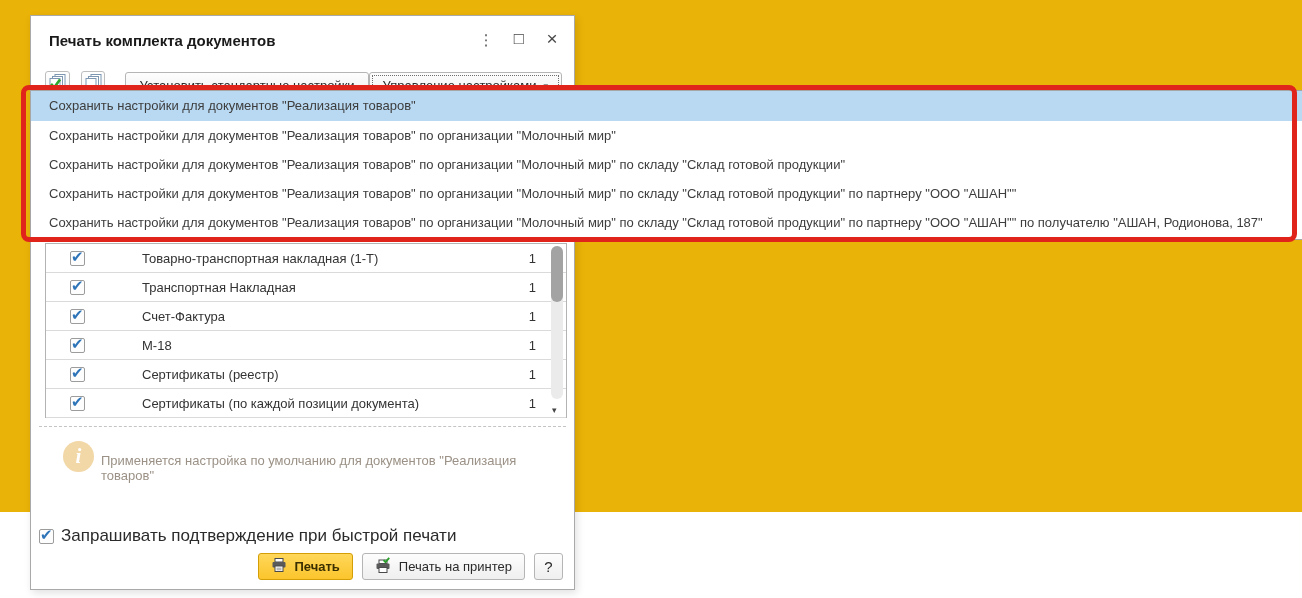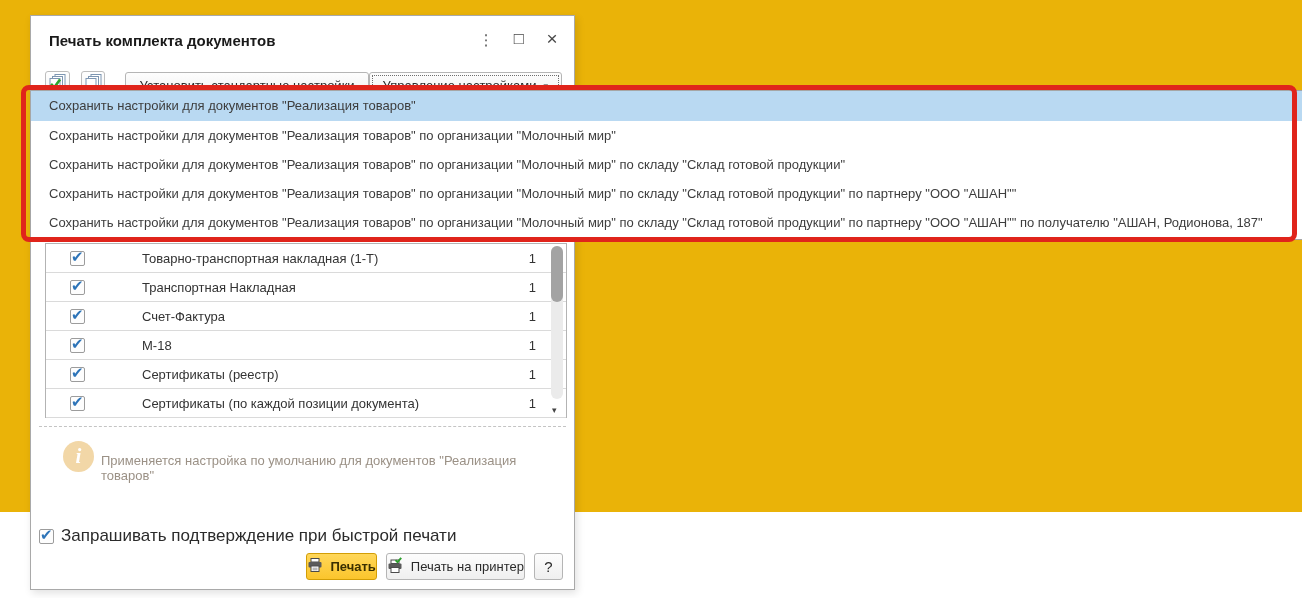--- a/index.html
+++ b/index.html
@@ -59,21 +59,21 @@
                background:#f2d7a7; color:#fff; display:flex; align-items:center; justify-content:center;
                font-family:"Liberation Serif", serif; font-style:italic; font-weight:bold; font-size:21px; }
   .info-text { position:absolute; left:70px; top:437px; width:424px; font-size:13px; line-height:15px; color:#9b9186; }
 
   
   .confirm-row { position:absolute; left:8px; top:510px; display:flex; align-items:center; }
   .confirm-row .cbx { margin-left:0; }
   .confirm-label { font-size:17px; color:#2b2b2b; margin-left:7px; }
   .btn-row { position:absolute; right:11px; top:537px; display:flex; align-items:center; gap:9px; }
   .btn { height:27px; background:linear-gradient(#fdfdfd,#efefef); border:1px solid #b5b5b5; border-radius:3px;
-         font-size:13px; color:#2b2b2b; display:flex; align-items:center; padding:0 0; gap:7px; }
+         font-size:13px; color:#2b2b2b; display:flex; align-items:center; padding:0 12px; gap:7px; }
   .btn-print { background:linear-gradient(#ffd75a,#fbc52c); border:1px solid #d39e06; font-weight:bold; color:#3a2f00; }
   .btn-help { width:29px; justify-content:center; font-size:15px; padding:0; }
 </style>
 </head>
 <body>
 
 <div class="stage">
 
   <div class="dialog">
 

